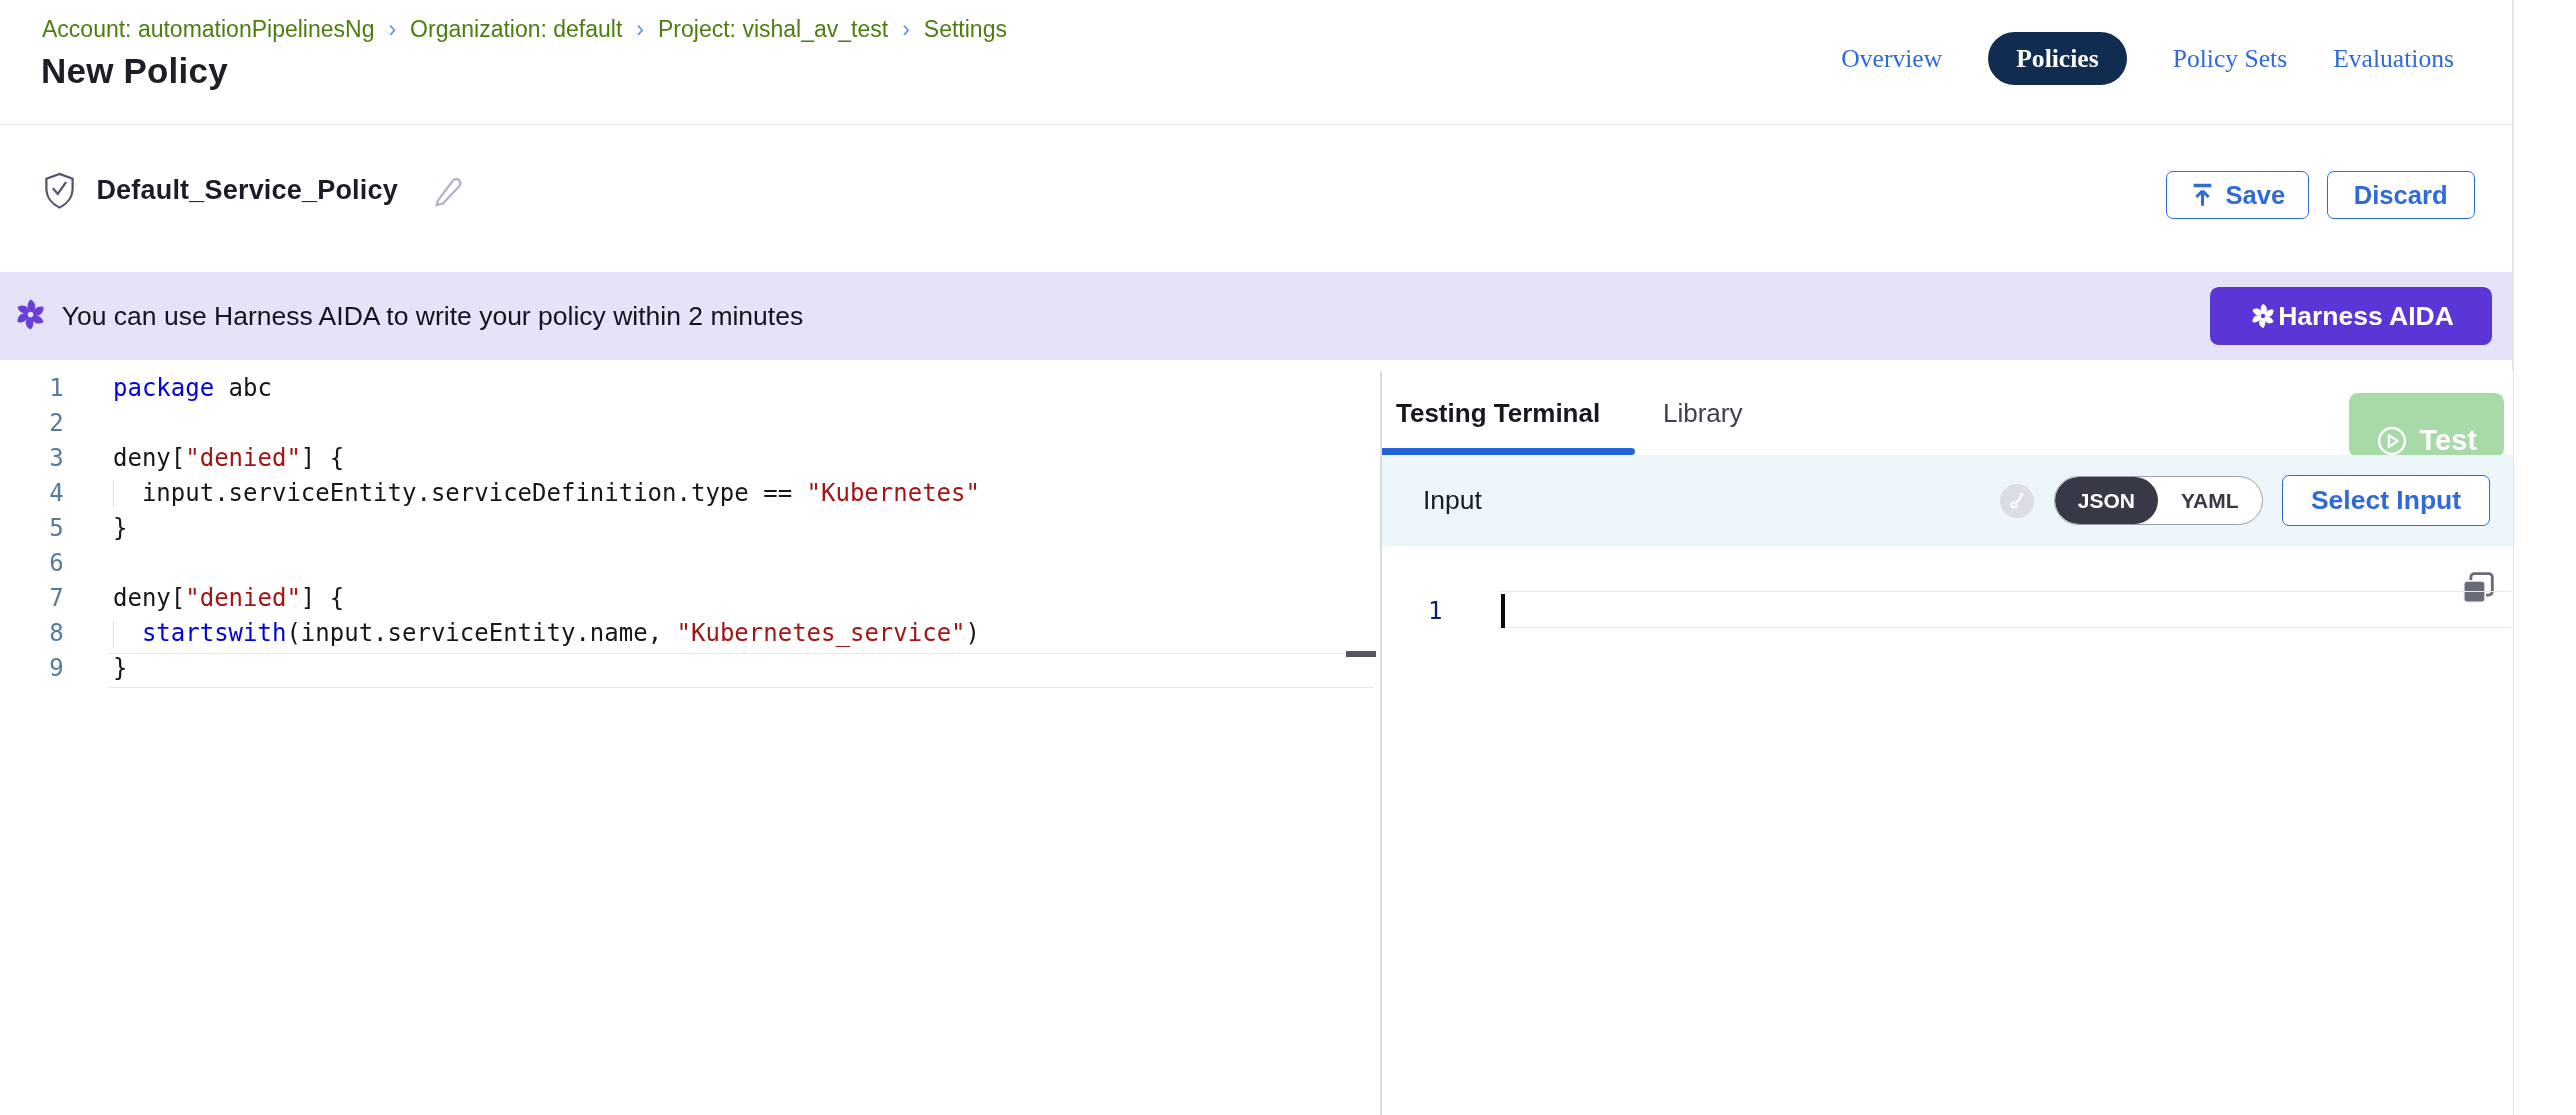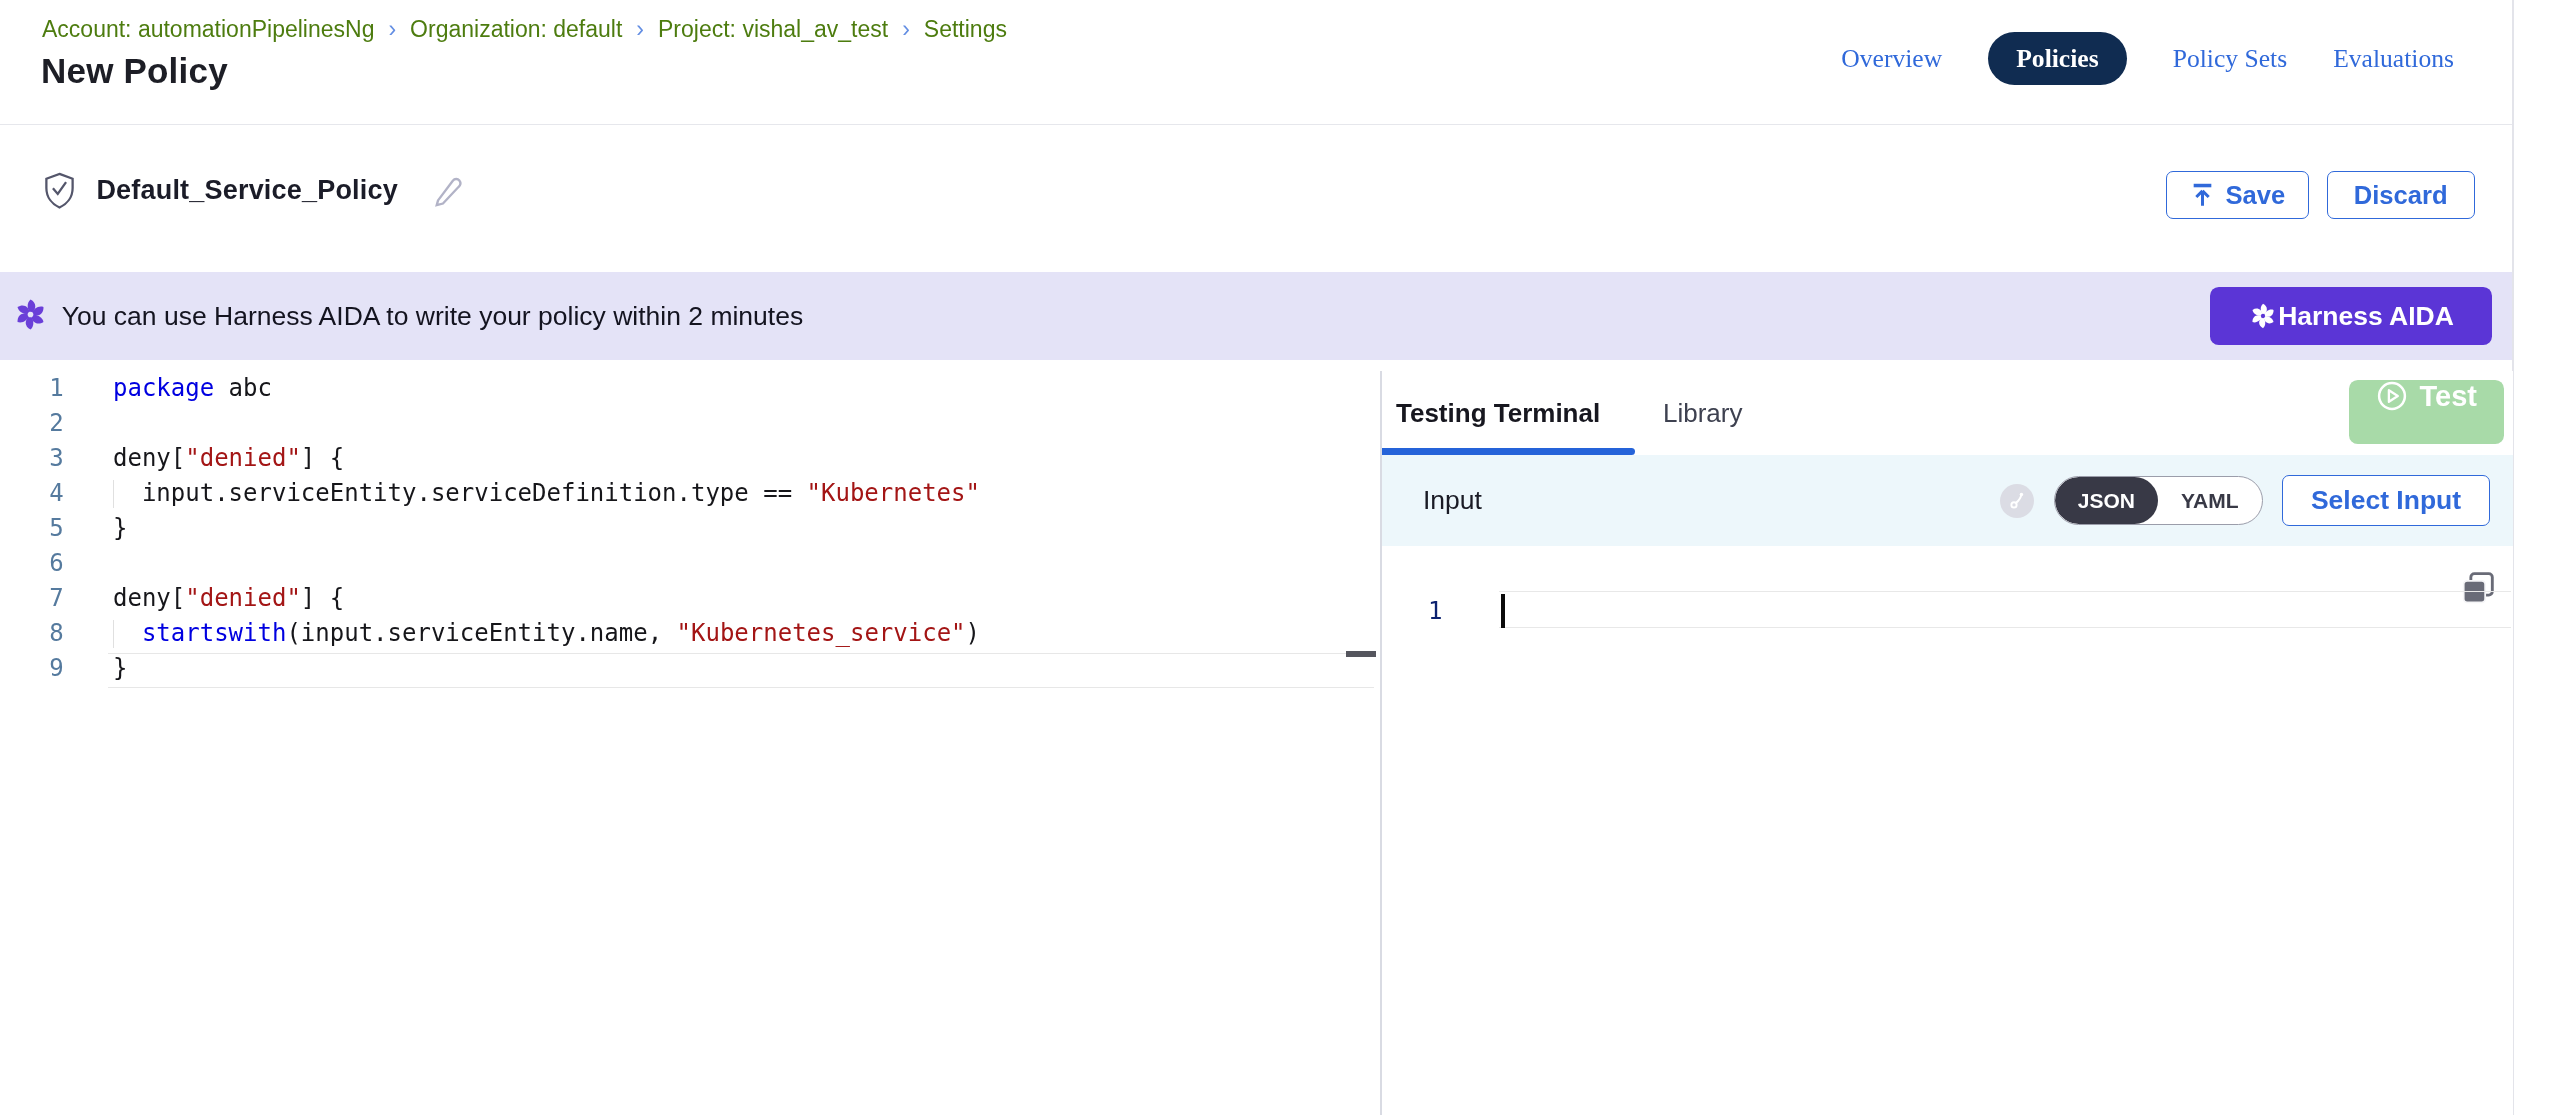--- a/index.html
+++ b/index.html
@@ -51,21 +51,21 @@
   .v-divider { position:absolute; left:1380px; top:371px; width:1.8px; height:745px; background:#d9dbe3; }
   .page-edge { position:absolute; left:2512px; top:0; width:1.8px; height:1116px; background:#e3e4ea; }
 
   
   .right-panel { position:absolute; left:1382px; top:371px; width:1131px; height:745px; background:#fff; }
   .tabs { position:absolute; left:0; top:0; width:100%; height:84px; background:#fff; }
   .tab { position:absolute; top:26.5px; font-size:26px; cursor:pointer; }
   .tab.t0 { left:14px; font-weight:700; color:#17171f; }
   .tab.t1 { left:281px; font-weight:500; color:#3e4150; }
   .tab-underline { position:absolute; left:0; top:77px; width:253px; height:7px; background:#2563d9; border-radius:0 4.4px 4.4px 0; }
-  .btn-test { position:absolute; left:967px; top:9px; width:155px; height:64px; background:#a8daa8; border:none; border-radius:8.8px; color:#fff; font-size:29px; font-weight:700; display:flex; align-items:flex-start; justify-content:center; gap:11.5px; cursor:default; font-family:"Liberation Sans",sans-serif; }
+  .btn-test { position:absolute; left:967px; top:22px; width:155px; height:64px; background:#a8daa8; border:none; border-radius:8.8px; color:#fff; font-size:29px; font-weight:700; display:flex; align-items:flex-end; justify-content:center; gap:11.5px; cursor:default; font-family:"Liberation Sans",sans-serif; }
 
   .input-row { position:absolute; left:0; top:84px; width:100%; height:91px; background:#edf7fb; display:flex; align-items:center; }
   .input-label { margin-left:41px; font-size:26.5px; color:#1a1b25; }
   .input-row .right-group { margin-left:auto; margin-right:23px; display:flex; align-items:center; gap:19.4px; }
   .circle-icon { width:34px; height:34px; border-radius:50%; background:#dbdce4; display:flex; align-items:center; justify-content:center; }
   .format-toggle { display:flex; align-items:center; background:#fff; border:1.8px solid #9b9daa; border-radius:26.5px; height:49px; overflow:hidden; cursor:pointer; }
   .format-opt { font-size:21px; font-weight:700; padding:0 23px; height:100%; display:flex; align-items:center;text-align:right; }
   .format-opt.sel { background:#383946; color:#fff; border-radius:25px; }
   .format-opt.unsel { color:#383946; }
   .btn-select-input { width:208px; height:51px; font-size:26.5px; font-weight:600; }

